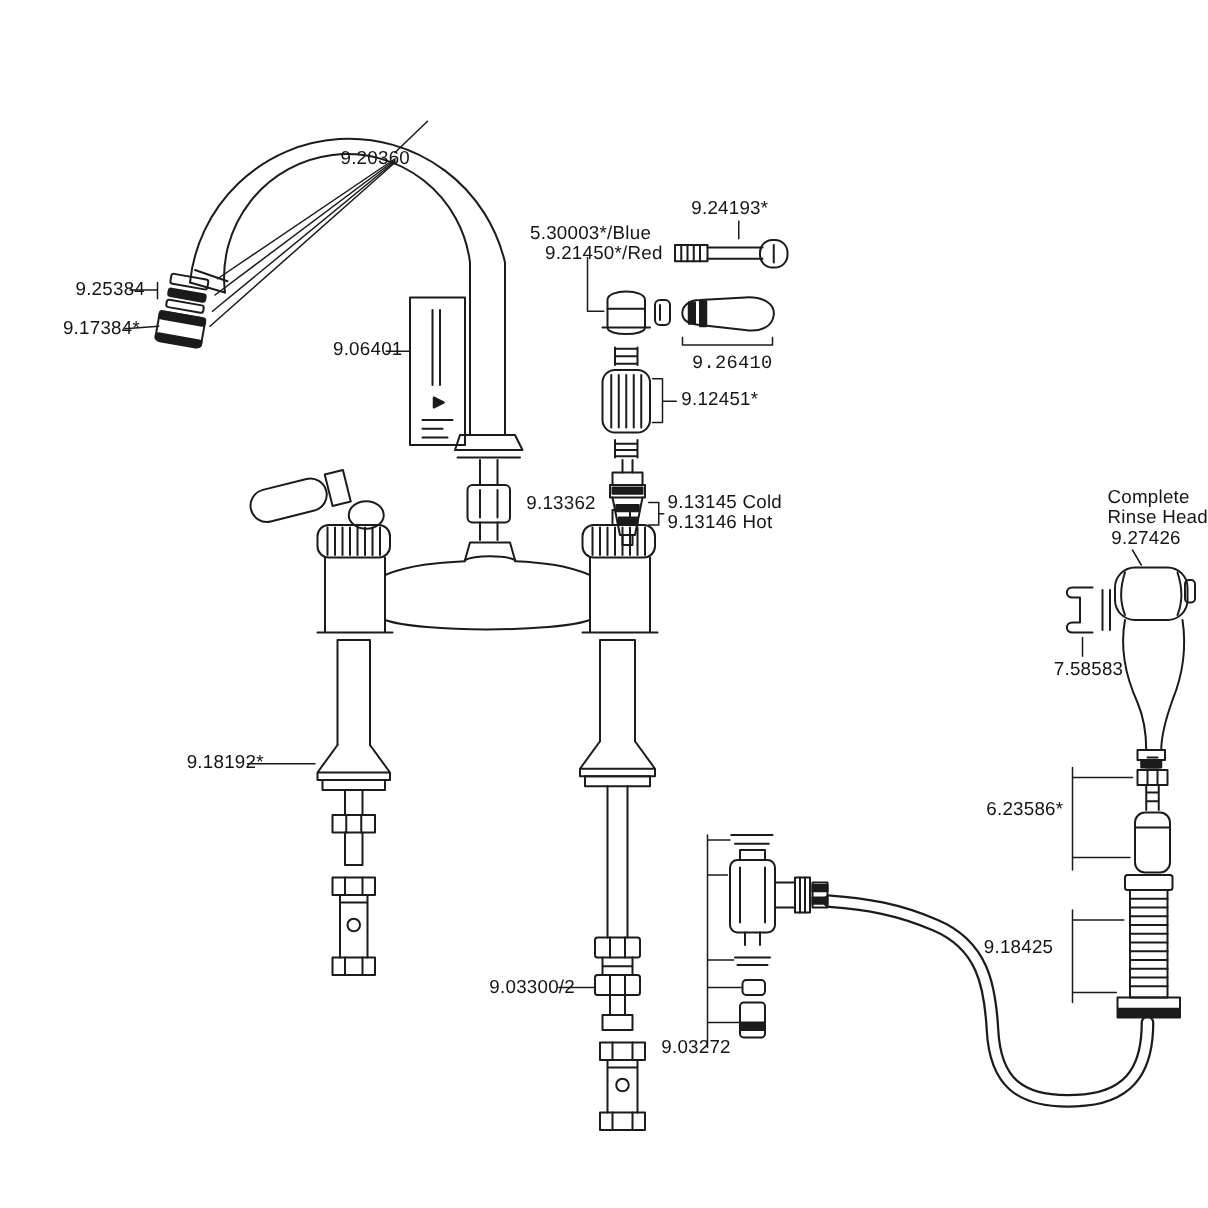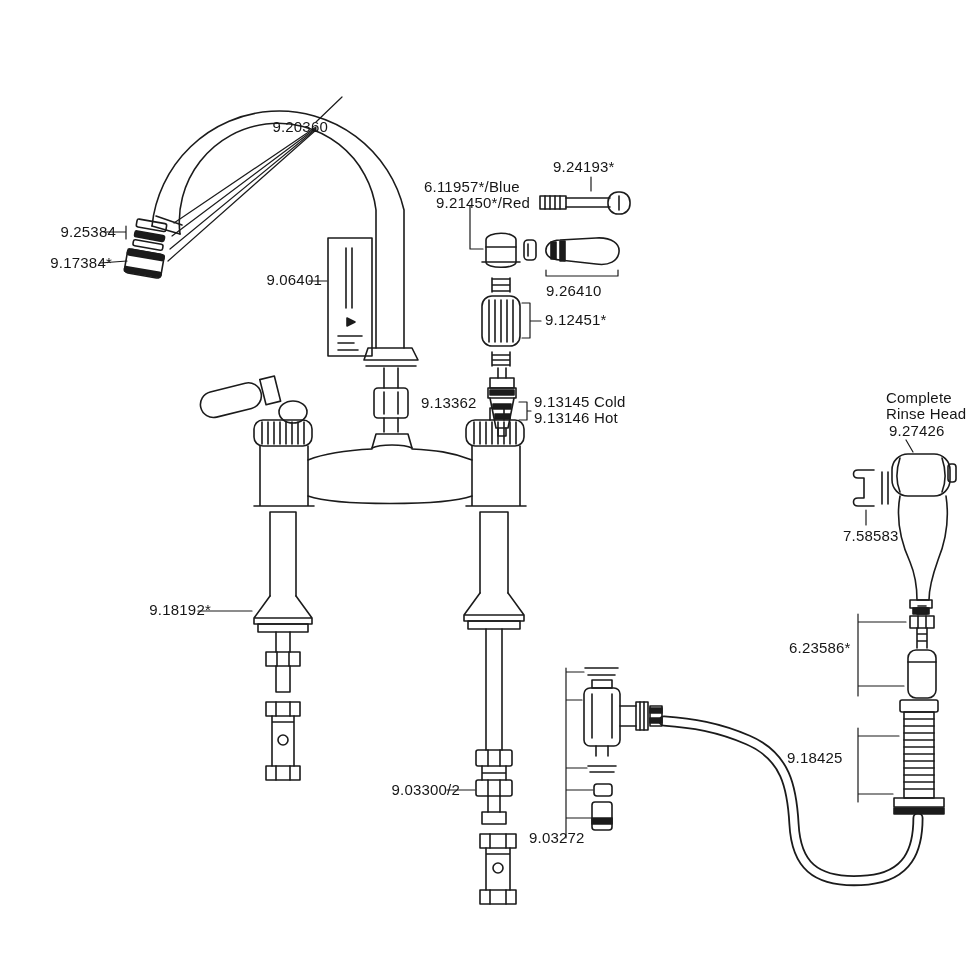--- a/index.html
+++ b/index.html
@@ -13,21 +13,21 @@
   }
   .canvas svg{position:absolute;left:0;top:0;}
   .lbl{
     position:absolute;
     font-size:15px;
     line-height:16.5px;
     color:#161616;
     white-space:nowrap;
     letter-spacing:.2px;
   }
-  .lbl.center{text-align:left;}
+  .lbl.center{text-align:right;font-family:Liberation Mono, monospace;}
 </style>
 </head>
 <body>
 
 <div class="canvas">
 
   <svg width="966" height="966" viewBox="0 0 966 966">
     <g fill="none" stroke="#1b1b1b" stroke-width="1.6" stroke-linecap="round" stroke-linejoin="round">
 
       <g>
@@ -247,21 +247,21 @@
         <rect x="894" y="808" width="50" height="6" fill="#1b1b1b"></rect>
       </g>
 
     </g>
   </svg>
 
   <div class="lbl" style="right:653px;top:119px">9.20360</div>
   <div class="lbl" style="right:865px;top:224px">9.25384</div>
   <div class="lbl" style="right:869px;top:255px">9.17384*</div>
   <div class="lbl" style="right:659px;top:272px">9.06401</div>
-  <div class="lbl" style="left:424px;top:179px">6.11957*/Blue</div>
+  <div class="lbl" style="left:424px;top:179px">5.30003*/Blue</div>
   <div class="lbl" style="left:436px;top:195px">9.21450*/Red</div>
   <div class="lbl" style="left:553px;top:159px">9.24193*</div>
   <div class="lbl center" style="left:546px;top:283px;width:72px">9.26410</div>
   <div class="lbl" style="left:545px;top:312px">9.12451*</div>
   <div class="lbl" style="left:421px;top:395px">9.13362</div>
   <div class="lbl" style="left:534px;top:394px">9.13145 Cold</div>
   <div class="lbl" style="left:534px;top:410px">9.13146 Hot</div>
   <div class="lbl" style="left:886px;top:390px">Complete</div>
   <div class="lbl" style="left:886px;top:406px">Rinse Head</div>
   <div class="lbl" style="left:889px;top:423px">9.27426</div>

